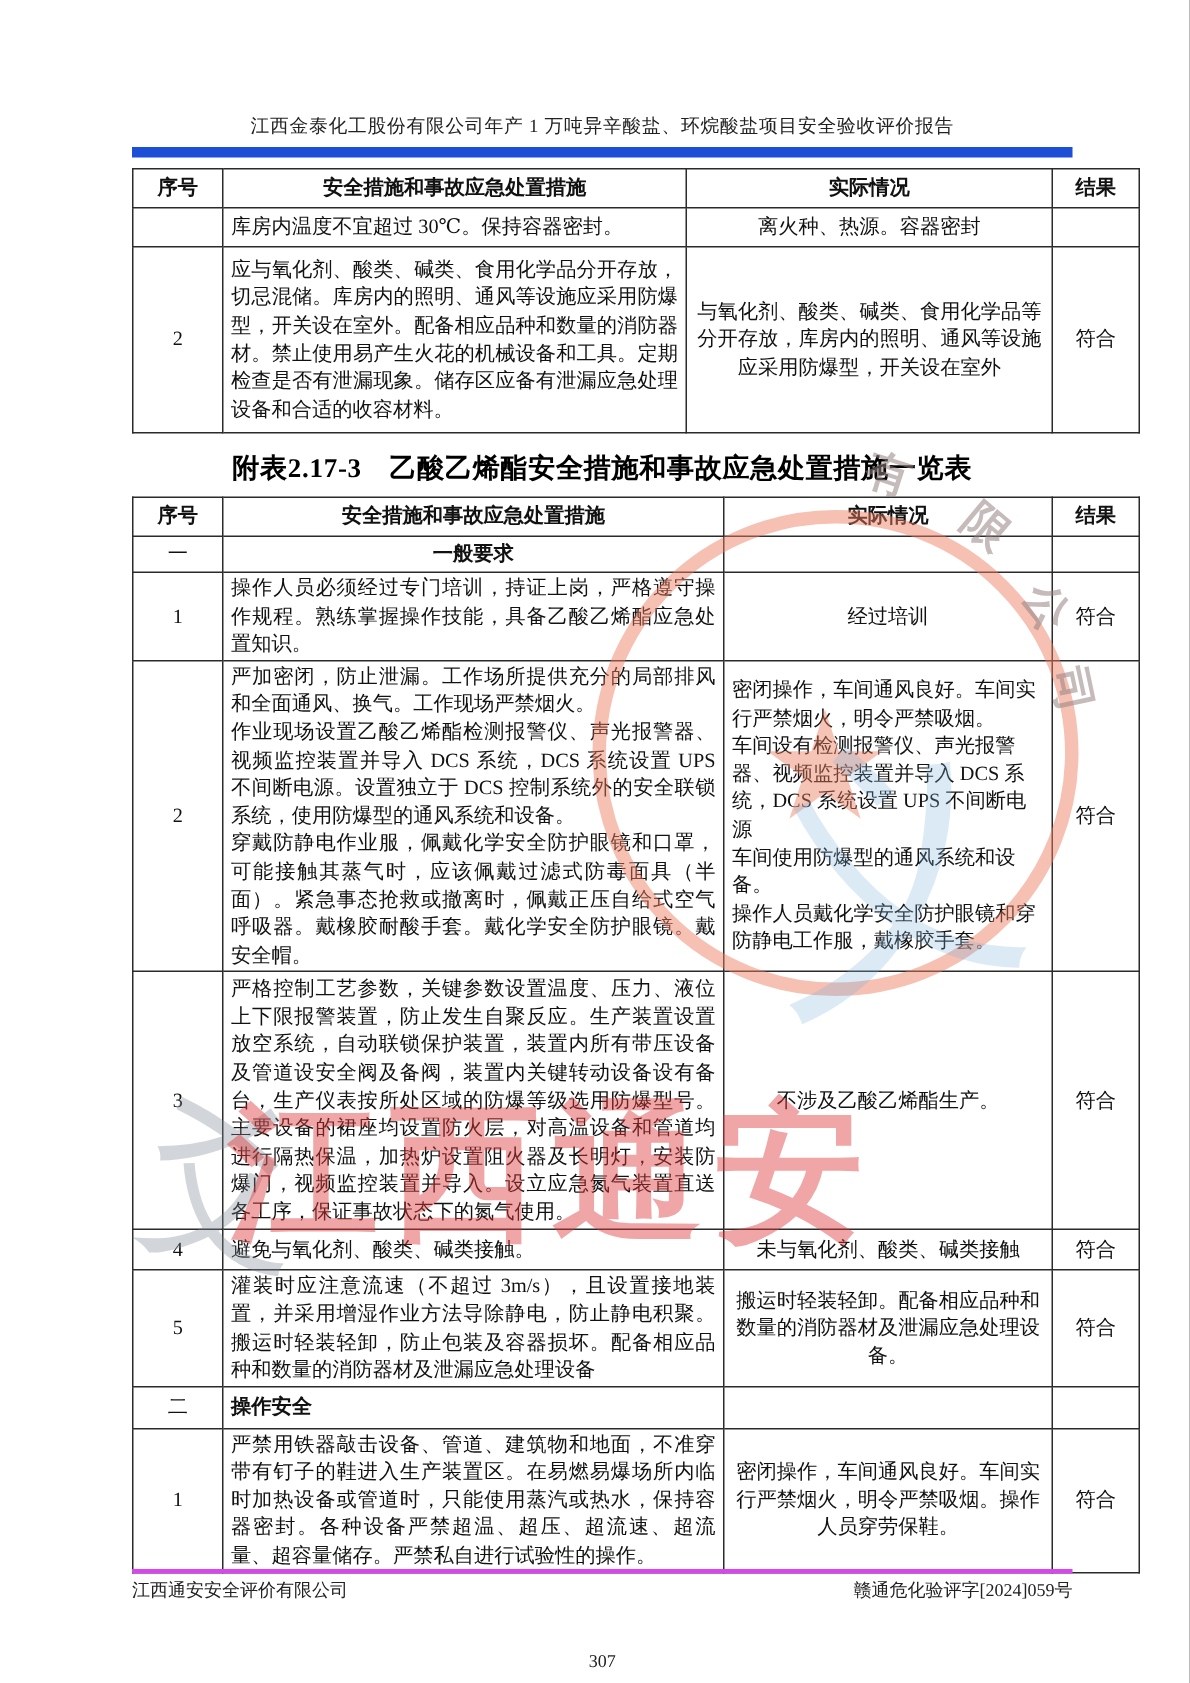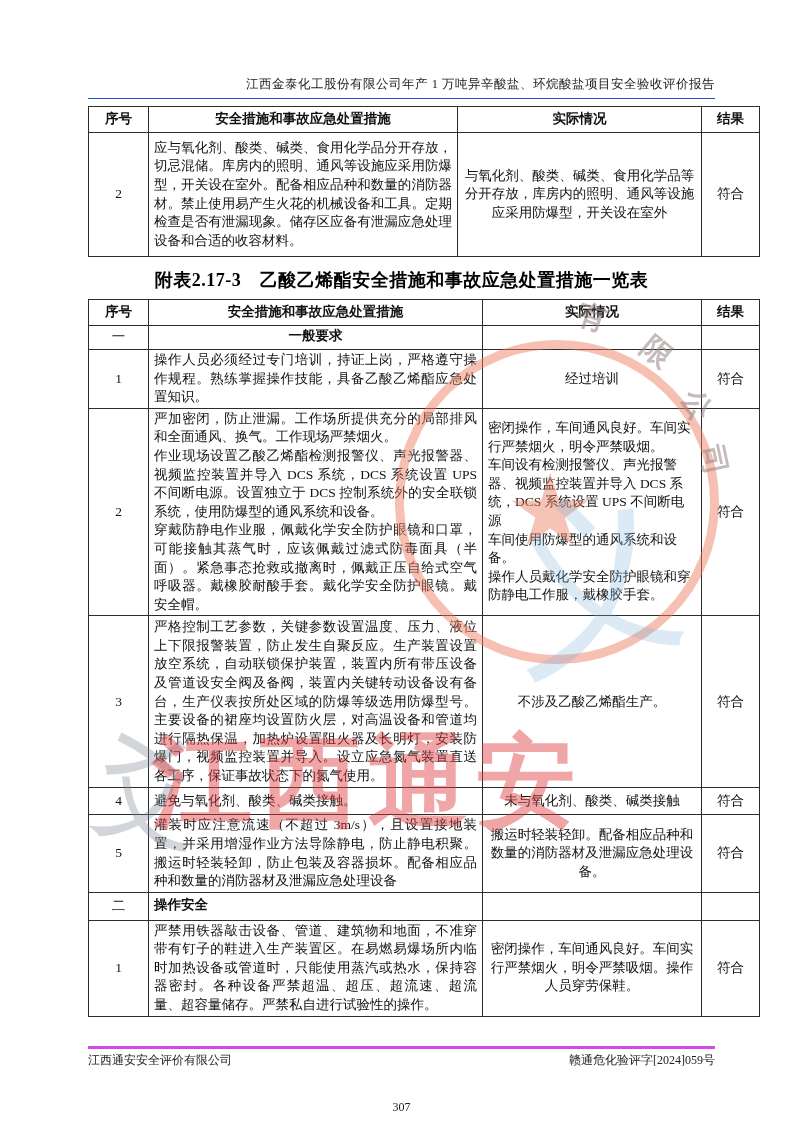--- a/index.html
+++ b/index.html
@@ -4,38 +4,38 @@
 <style>
   html,body{margin:0;padding:0;background:#888;}
   .page{
     position:relative;width:793px;height:1122px;background:#ffffff;
     margin:0 auto;overflow:hidden;
     font-family:"Liberation Serif","DejaVu Serif",serif;
     color:#1c1c1c;
   }
   .content{position:absolute;left:88px;top:76px;width:627px;}
   .doc-header{
-    text-align:right;font-size:12.5px;letter-spacing:.5px;color:#222;
-    padding-bottom:5px;border-bottom:1px solid #1d4ed8;
+    text-align:center;font-size:12.5px;letter-spacing:.5px;color:#222;
+    padding-bottom:5px;border-bottom:7px solid #1d4ed8;
   }
   table{border-collapse:collapse;width:627px;table-layout:fixed;margin-top:7px;}
   td,th{
     border:1px solid #2b2b2b;font-size:13.5px;line-height:18.6px;
     padding:1px 5px;vertical-align:middle;overflow:hidden;
     font-weight:normal;color:#111;
   }
   th{font-weight:bold;text-align:center;padding:2px 6px;}
   .t1 .c-no{width:47px;} .t1 .c-measure{width:296px;} .t1 .c-actual{width:231px;} .t1 .c-result{width:45px;}
   .t2 .c-no{width:47px;} .t2 .c-measure{width:321px;} .t2 .c-actual{width:206px;} .t2 .c-result{width:45px;}
   .cell-no,.cell-result{text-align:center;}
   .cell-measure{text-align:justify;}
   .cell-actual{text-align:center;}
   .cell-actual.left{text-align:left;}
   .pre{white-space:pre-line;}
-  .sec-label{font-weight:bold;text-align:center;font-family:Liberation Mono, monospace;}
+  .sec-label{font-weight:bold;text-align:center;}
   .sec-label.left{text-align:left;}
   .table-title{
     text-align:center;font-weight:bold;font-size:18px;color:#000;
     margin:11px 0 2px 0;letter-spacing:.5px;
   }
   .doc-footer{
     position:absolute;left:88px;top:1046px;width:627px;
     border-top:3px solid #d946ef;padding-top:3px;
     display:grid;grid-template-columns:1fr auto 1fr;
     font-size:12px;color:#222;
@@ -79,20 +79,26 @@
 
     <div class="doc-header">江西金泰化工股份有限公司年产 1 万吨异辛酸盐、环烷酸盐项目安全验收评价报告</div>
 
     <table class="t1">
       <tbody>
           <tr style="height:26px;">
         <th class="c-no">序号</th>
         <th class="c-measure">安全措施和事故应急处置措施</th>
         <th class="c-actual">实际情况</th>
         <th class="c-result">结果</th>
+      </tr>
+      <tr style="height:26px;">
+        <td class="cell-no"></td>
+        <td class="cell-measure">库房内温度不宜超过 30℃。保持容器密封。</td>
+        <td class="cell-actual">离火种、热源。容器密封</td>
+        <td class="cell-result"></td>
       </tr>
       <tr style="height:124px;">
         <td class="cell-no">2</td>
         <td class="cell-measure">应与氧化剂、酸类、碱类、食用化学品分开存放，切忌混储。库房内的照明、通风等设施应采用防爆型，开关设在室外。配备相应品种和数量的消防器材。禁止使用易产生火花的机械设备和工具。定期检查是否有泄漏现象。储存区应备有泄漏应急处理设备和合适的收容材料。</td>
         <td class="cell-actual">与氧化剂、酸类、碱类、食用化学品等分开存放，库房内的照明、通风等设施应采用防爆型，开关设在室外</td>
         <td class="cell-result">符合</td>
       </tr>
     </tbody>
       </table>
 

